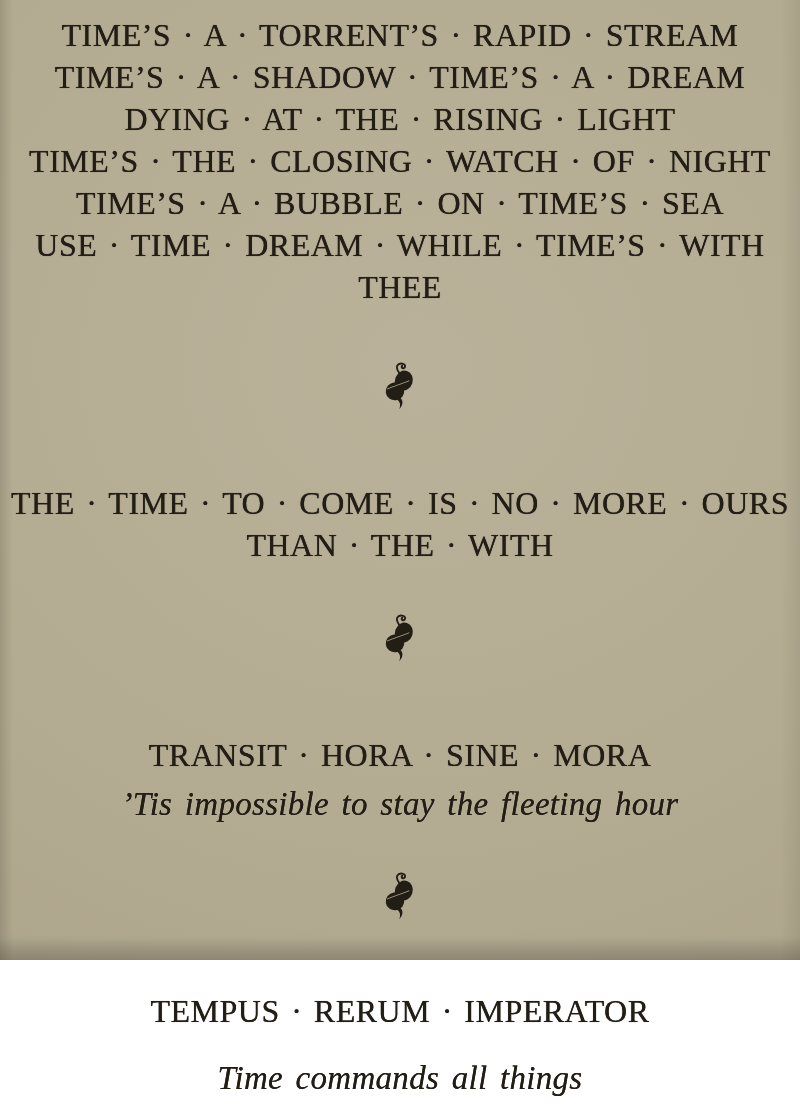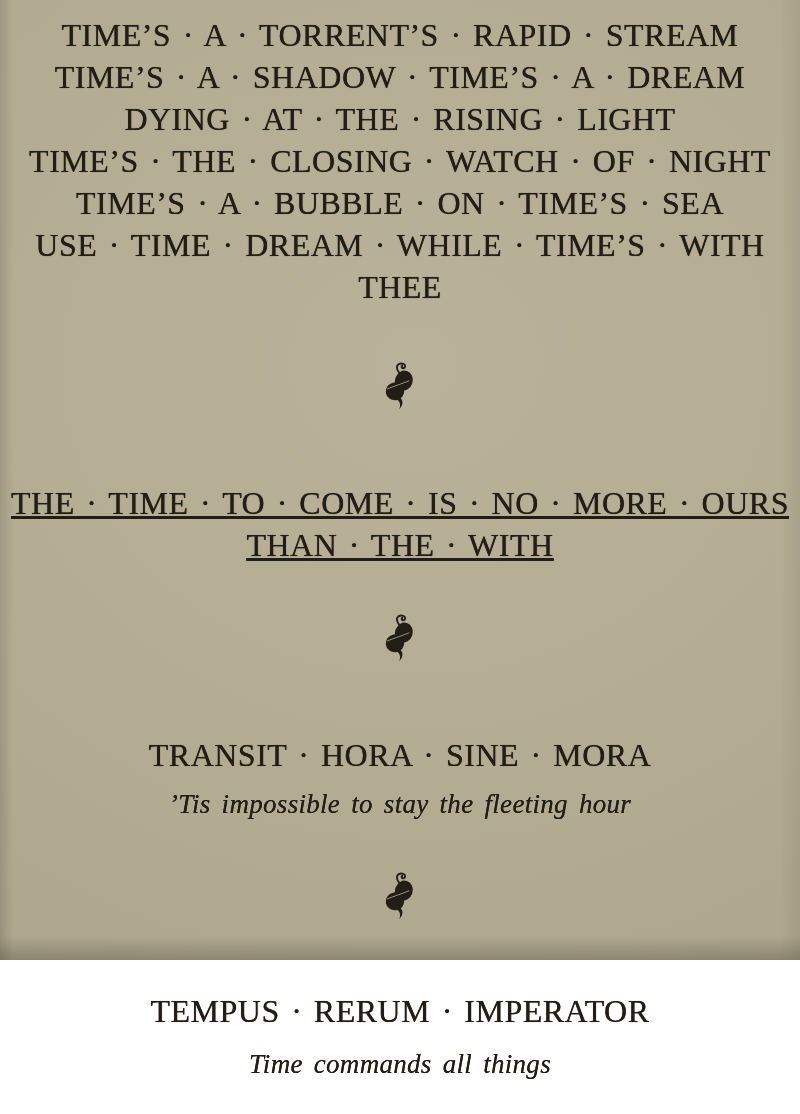--- a/index.html
+++ b/index.html
@@ -25,43 +25,43 @@
   }
   .caps-line {
     font-size: 32px;
     line-height: 42px;
     letter-spacing: 0.5px;
     word-spacing: 3px;
     white-space: nowrap;
     text-shadow: 0 0 0.7px currentColor;
   }
   .verse-1 { padding-top: 14px; }
-  .verse-2 { margin-top: 72px; text-decoration: underline; }
+  .verse-2 { margin-top: 72px; }
   .ornament {
     margin-top: 54px;
     height: 48px;
     display: flex;
     align-items: center;
     justify-content: center;
   }
   .ornament-2 { margin-top: 48px; }
   .ornament-3 { margin-top: 50px; }
   .motto-1 { margin-top: 72px; text-align: center; }
   .motto-2 { margin-top: 70px; }
   .translation {
     font-style: italic;
-    font-size: 27px;
+    font-size: 33px;
     line-height: 36px;
     margin-top: 10px;
     letter-spacing: 0.3px;
     word-spacing: 4px;
     white-space: nowrap;
     text-shadow: 0 0 0.5px currentColor;
   }
-  .motto-2 .translation { margin-top: 14px; }
+  .motto-2 .translation { margin-top: 28px; }
   .bottom-shade {
     position: absolute;
     left: 0; right: 0; bottom: 0;
     height: 22px;
     background: linear-gradient(to bottom,
       rgba(47,42,30,0) 0%, rgba(47,42,30,0.10) 55%, rgba(47,42,30,0.18) 100%);
     pointer-events: none;
   }
   .fleuron-svg { display: block; }
 </style>

